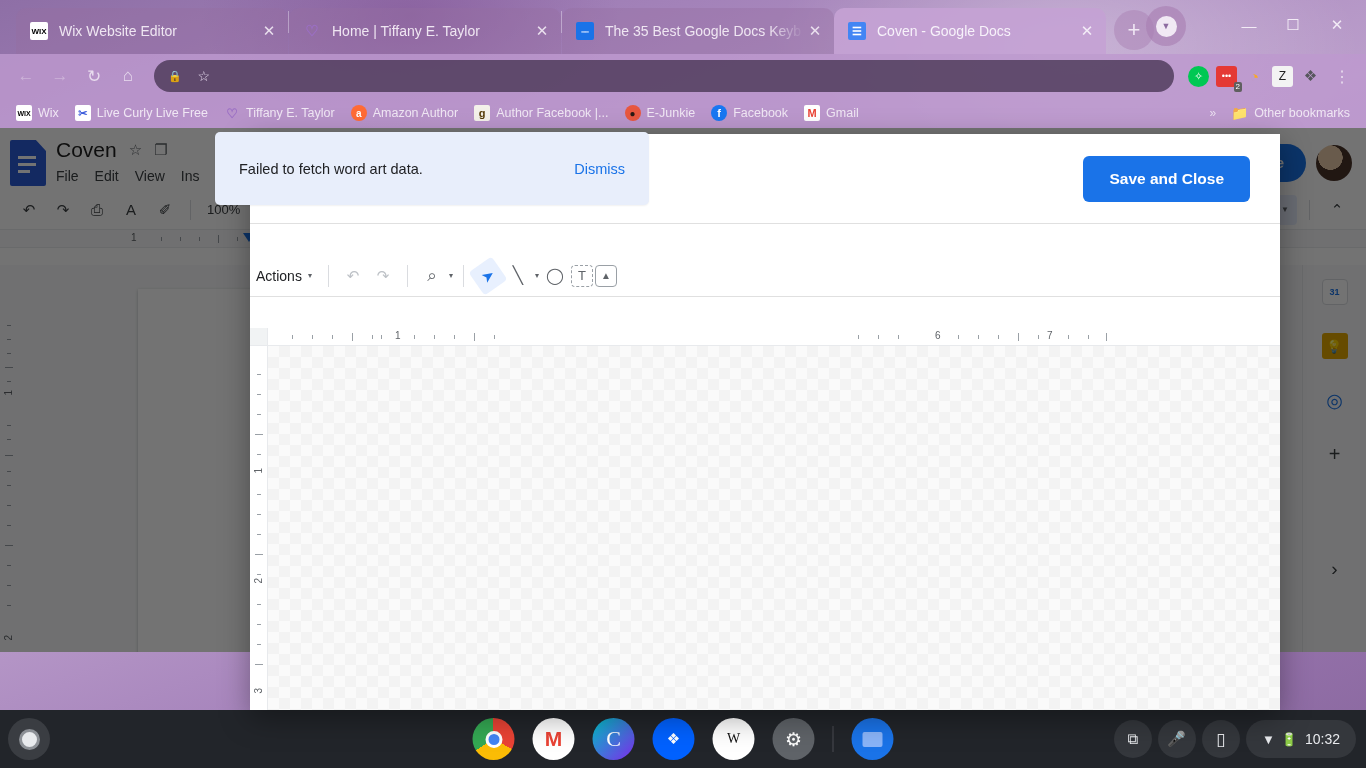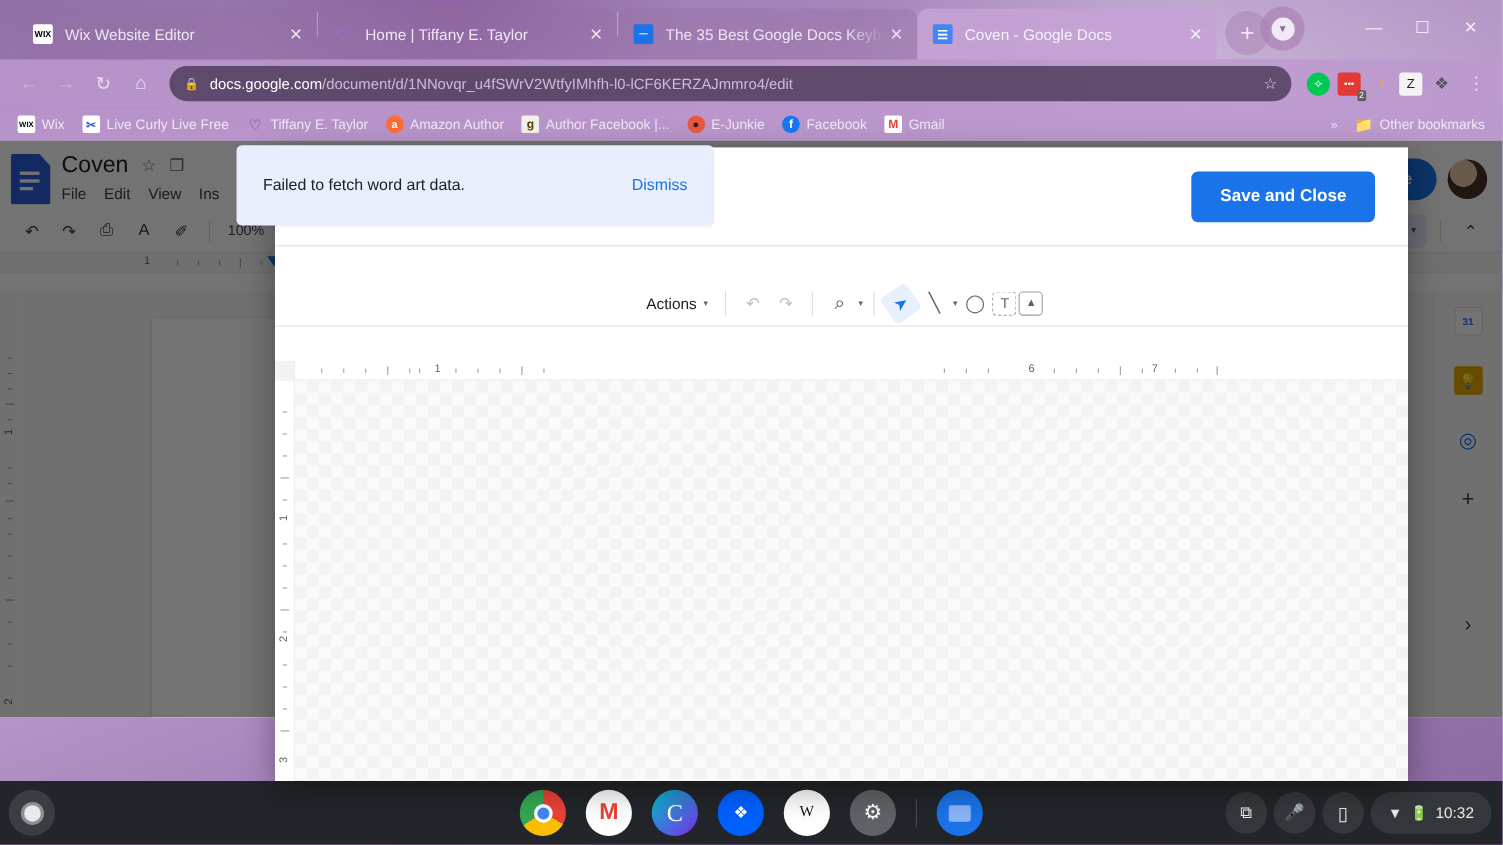--- a/index.html
+++ b/index.html
@@ -237,21 +237,21 @@
     padding: 0 30px; border-bottom: 1px solid #e0e0e0;
   }
   .dlg-title { font-size: 25px; color: #202124; font-weight: normal; }
   .dlg-save {
     margin-left: auto; height: 46px; padding: 0 26px; border-radius: 6px;
     background: #1a73e8; color: #fff; font-size: 15.5px; font-weight: bold;
     display: flex; align-items: center; justify-content: center;
   }
   .dlg-toolbar {
     height: 42px; display: flex; align-items: center; gap: 2px;
-    padding: 0 0; border-bottom: 1px solid #e0e0e0; justify-content: center;
+    padding: 0 0; border-bottom: 1px solid #e0e0e0;
   }
   .dt-actions { font-size: 14px; color: #202124; display: flex; align-items: center; gap: 5px;
                 padding: 4px 6px; }
   .dt-div { width: 1px; height: 22px; background: #dadce0; margin: 0 8px; }
   .dt-btn {
     width: 28px; height: 28px; border-radius: 4px;
     display: flex; align-items: center; justify-content: center;
     color: #5f6368; font-size: 15px;
   }
   .dt-btn.active { background: #e8f0fe; color: #1a73e8; }
@@ -385,21 +385,20 @@
   </div>
 
   <div class="nav-toolbar">
     <span class="nav-btn disabled">←</span>
     <span class="nav-btn disabled">→</span>
     <span class="nav-btn">↻</span>
     <span class="nav-btn">⌂</span>
 
     <div class="omnibox">
       <span class="lock">🔒</span>
-      <span class="url"><span class="host">docs.google.com</span><span class="path">/document/d/1NNovqr_u4fSWrV2WtfyIMhfh-l0-lCF6KERZAJmmro4/edit</span></span>
       <span class="star">☆</span>
     </div>
 
     <div class="ext-icons">
       <span class="ext" style="background:#00c853;color:#fff;border-radius:50%;">✧</span>
       <span class="ext" style="background:#e53935;color:#fff;font-size:9px;">•••<span class="badge">2</span></span>
       <span class="ext" style="color:#f9a825;font-size:15px;">◔</span>
       <span class="ext" style="background:#f3f3f3;color:#222;font-size:12px;">Z</span>
       <span class="ext" style="color:#56565c;font-size:15px;">❖</span>
       <span class="kebab">⋮</span>

